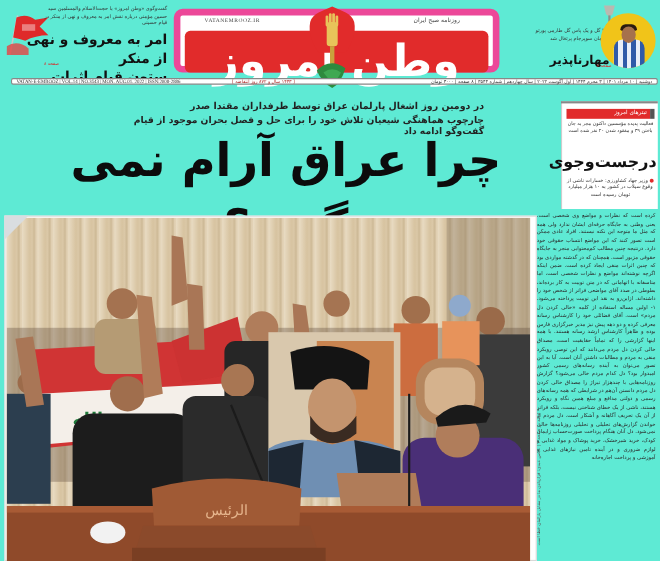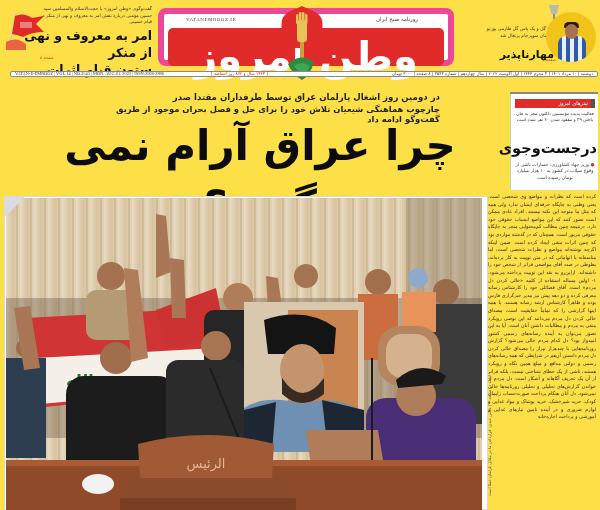--- a/index.html
+++ b/index.html
@@ -1,19 +1,19 @@
 <!DOCTYPE html>
 <html><head>
 <meta charset="utf-8">
 <style>
   * { box-sizing: border-box; margin: 0; padding: 0; }
   html, body { width: 600px; height: 510px; overflow: hidden; background: #f4f4f2; }
   body { font-family: "DejaVu Sans", sans-serif; position: relative; color: #111; }
 
-  .page { position: absolute; inset: 0; background: #fde047; text-decoration: underline; }
+  .page { position: absolute; inset: 0; background: #5eead4; text-decoration: underline; }
 
   
   .masthead { position: absolute; left: 0; top: 0; width: 600px; height: 72px; }
 
   .left-teaser { position: absolute; left: 4px; top: 4px; width: 148px; height: 64px; }
   .flag { position: absolute; left: 2px; top: 6px; width: 40px; height: 40px; }
   .left-teaser .lead { position: absolute; right: 0; top: 2px; width: 118px; font-size: 4.6px; line-height: 6.5px; text-align: right; direction: rtl; color: #333; }
   .left-teaser .head { position: absolute; right: 0; top: 23px; width: 140px; font-family: "DejaVu Sans", sans-serif; font-weight: bold; font-size: 12.5px; line-height: 17px; text-align: right; direction: rtl; color: #111; letter-spacing: -0.4px; }
   .left-teaser .pg { position: absolute; left: 36px; bottom: 8px; font-size: 4px; color: #d22; }
 
@@ -125,21 +125,21 @@
     </div>
   </div>
 
   <div class="info-strip">
     <span class="latin">VATAN-E-EMROOZ | VOL.14 | NO.3543 | MON. AUG.01. 2022 | ISSN:2008-2886</span>
     <span class="mid">[ ۱۴۴۳ سال و ۸۷۲ روز انتفاضه ]</span>
     <span class="fa">دوشنبه | ۱۰ مرداد ۱۴۰۱ | ۳ محرم ۱۴۴۴ | اول آگوست ۲۰۲۲ | سال چهاردهم | شماره ۳۵۴۳ | ۸ صفحه | ۳۰۰۰ تومان</span>
   </div>
 
   <div class="kicker k1">در دومین روز اشغال پارلمان عراق توسط طرفداران مقتدا صدر</div>
-  <div class="kicker k2">چارچوب هماهنگی شیعیان تلاش خود را برای حل و فصل بحران موجود از طریق گفت‌وگو ادامه داد</div>
+  <div class="kicker k2">چارچوب هماهنگی شیعیان تلاش خود را برای حل و فصل بحران موجود از قیام گفت‌وگو ادامه داد</div>
   <div class="headline">چرا عراق آرام نمی گیرد؟</div>
 
   <div class="sidebar-box"></div>
   <div class="sidebar-bar"></div>
   <div class="sb-tag">تیترهای امروز</div>
   <div class="sb-tag-edge"></div>
   <div class="sb-lead">فعالیت پدیده مؤسسین داکتون مجر به جان باختن ۳۹ و مفقود شدن ۲۰ نفر شده است</div>
   <div class="sb-head">
     <span class="l1">درجست‌وجوی</span>
   </div>

